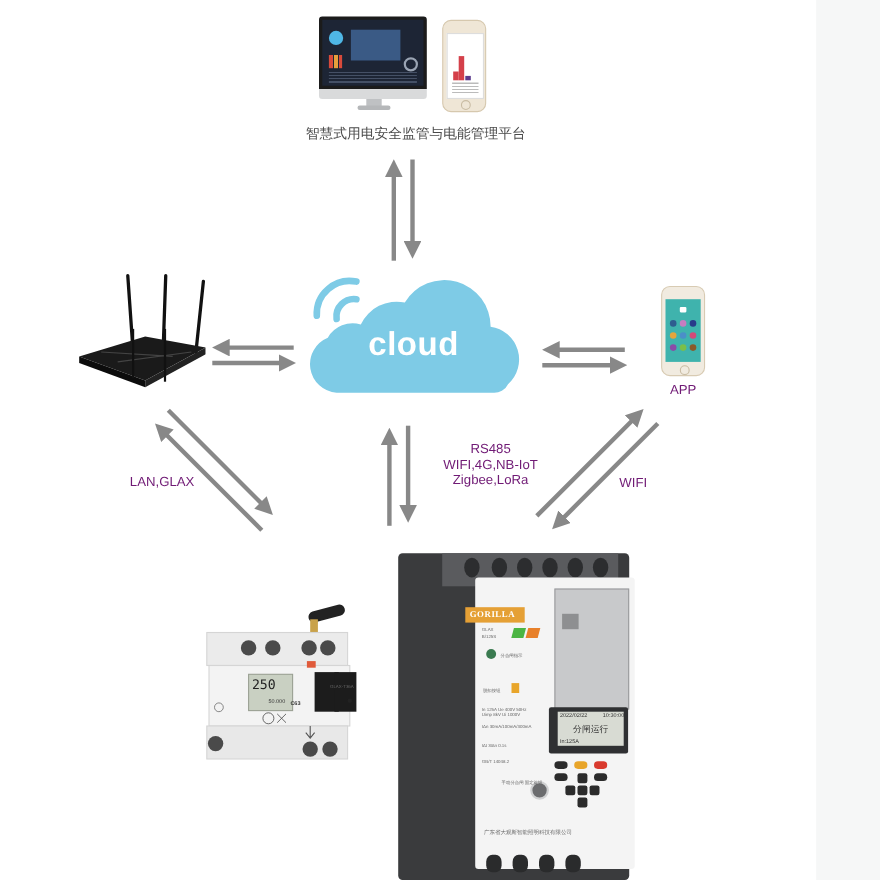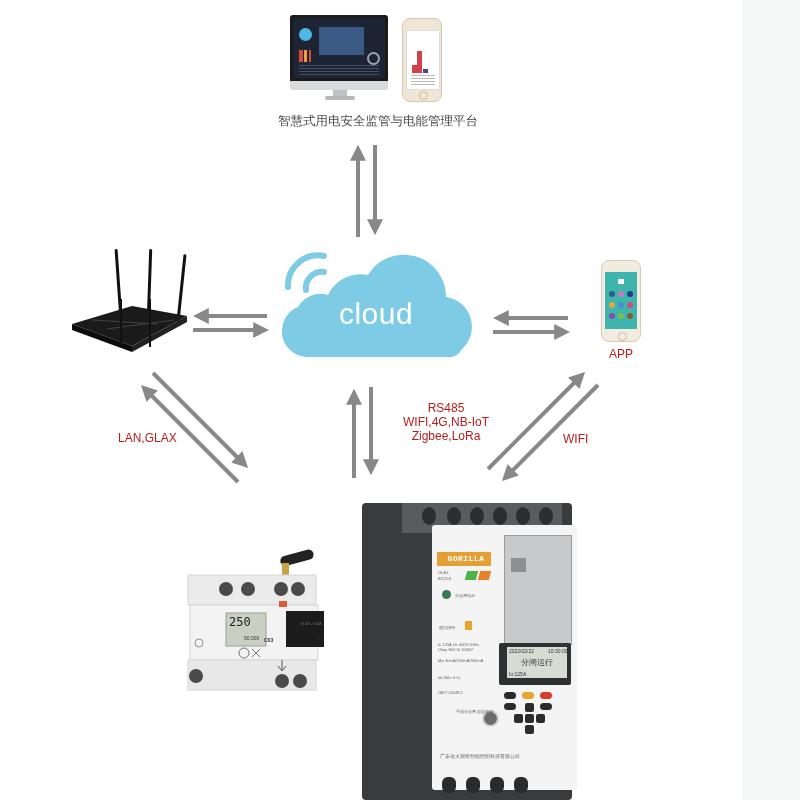--- a/index.html
+++ b/index.html
@@ -6,21 +6,21 @@
   body {
     width: 800px; height: 800px; position: relative; overflow: hidden;
     background: #ffffff;
     font-family: "Liberation Sans", "DejaVu Sans", sans-serif;
   }
   .right-strip {
     position: absolute; left: 742px; top: 0; width: 58px; height: 800px;
     background: #f6f7f7;
   }
   .abs { position: absolute; }
-  .label { color: #b91c1c; font-size: 12px; white-space: nowrap; }
+  .label { color: #701a75; font-size: 12px; white-space: nowrap; }
 
   
   .monitor { left: 290px; top: 15px; width: 98px; height: 85px; }
   .monitor .screen {
     position: absolute; left: 0; top: 0; width: 98px; height: 66px;
     background: #1d2535; border: 3px solid #1b1b1b; border-bottom-width: 3px; box-sizing: border-box;
     border-radius: 3px 3px 0 0;
   }
   .monitor .chin { position: absolute; left: 0; top: 66px; width: 98px; height: 9px; background: #d9dadb; border-radius: 0 0 3px 3px;}
   .monitor .neck { position: absolute; left: 43px; top: 75px; width: 14px; height: 7px; background: #bfc1c3; }
@@ -45,21 +45,21 @@
     background: repeating-linear-gradient(180deg, #bbbbbb 0 1px, transparent 1px 3px); }
   .phone-top .home { position: absolute; left: 16px; top: 72px; width: 7px; height: 7px; border-radius: 50%; border: 1px solid #c9bca3; }
 
   
   .router { left: 62px; top: 244px; width: 125px; height: 110px; }
 
   
   .cloud { left: 276px; top: 235px; width: 200px; height: 130px; }
   .cloud-text {
     position: absolute; left: 0; top: 62px; width: 200px; text-align: center;
-    color: #ffffff; font-size: 30px; font-weight: normal; letter-spacing: 0.5px;
+    color: #ffffff; font-size: 30px; font-weight: bold; letter-spacing: 0.5px;
   }
 
   
   .phone-app {
     left: 601px; top: 260px; width: 40px; height: 82px; border-radius: 8px;
     background: #f1ebe0; border: 1px solid #d8cbb3; box-sizing: border-box;
   }
   .phone-app .scr { position: absolute; left: 3px; top: 11px; width: 32px; height: 57px; background: #3fb3ad; }
   .phone-app .dot { position: absolute; width: 6px; height: 6px; border-radius: 50%; }
   .phone-app .home { position: absolute; left: 16px; top: 71px; width: 7px; height: 7px; border-radius: 50%; border: 1px solid #c9bca3; }
@@ -70,23 +70,23 @@
   
   .mccb { left: 362px; top: 495px; width: 218px; height: 305px; }
   .mccb .body-dark { position: absolute; left: 0; top: 8px; width: 210px; height: 297px; background: #3a3b3d; border-radius: 4px; }
   .mccb .body-mid { position: absolute; left: 40px; top: 8px; width: 160px; height: 30px; background: #5a5b5e; }
   .mccb .term { position: absolute; top: 12px; width: 14px; height: 18px; border-radius: 50%; background: #2c2d2f; }
   .mccb .face {
     position: absolute; left: 70px; top: 30px; width: 145px; height: 265px;
     background: #f4f4f4; border-radius: 3px;
   }
   .mccb .brand {
-    position: absolute; left: 75px; top: 57px; width: 50px; height: 14px;
-    background: #e5a035; color: #ffffff; font-family: Liberation Mono, monospace;
-    font-size: 8px; font-weight: bold; line-height: 14px; padding-left: 4px; letter-spacing: .5px; text-align: center;
+    position: absolute; left: 61px; top: 57px; width: 50px; height: 14px;
+    background: #e5a035; color: #ffffff; font-family: Liberation Serif, serif;
+    font-size: 8px; font-weight: bold; line-height: 14px; padding-left: 4px; letter-spacing: .5px;
   }
   .mccb .green { position: absolute; left: 104px; top: 76px; width: 11px; height: 9px; background: #4bb543; transform: skewX(-15deg); }
   .mccb .orange { position: absolute; left: 117px; top: 76px; width: 11px; height: 9px; background: #e8802a; transform: skewX(-15deg); }
   .mccb .small-t { position: absolute; font-size: 4px; color: #666; line-height: 5px; white-space: nowrap; }
   .mccb .module {
     position: absolute; left: 142px; top: 40px; width: 68px; height: 110px;
     background: #c8c9cb; border: 1px solid #9b9c9e; box-sizing: border-box;
   }
   .mccb .lcd-frame { position: absolute; left: 137px; top: 148px; width: 72px; height: 42px; background: #2f3032; border-radius: 2px; }
   .mccb .lcd { position: absolute; left: 145px; top: 152px; width: 60px; height: 31px; background: #d8dbd3; }

